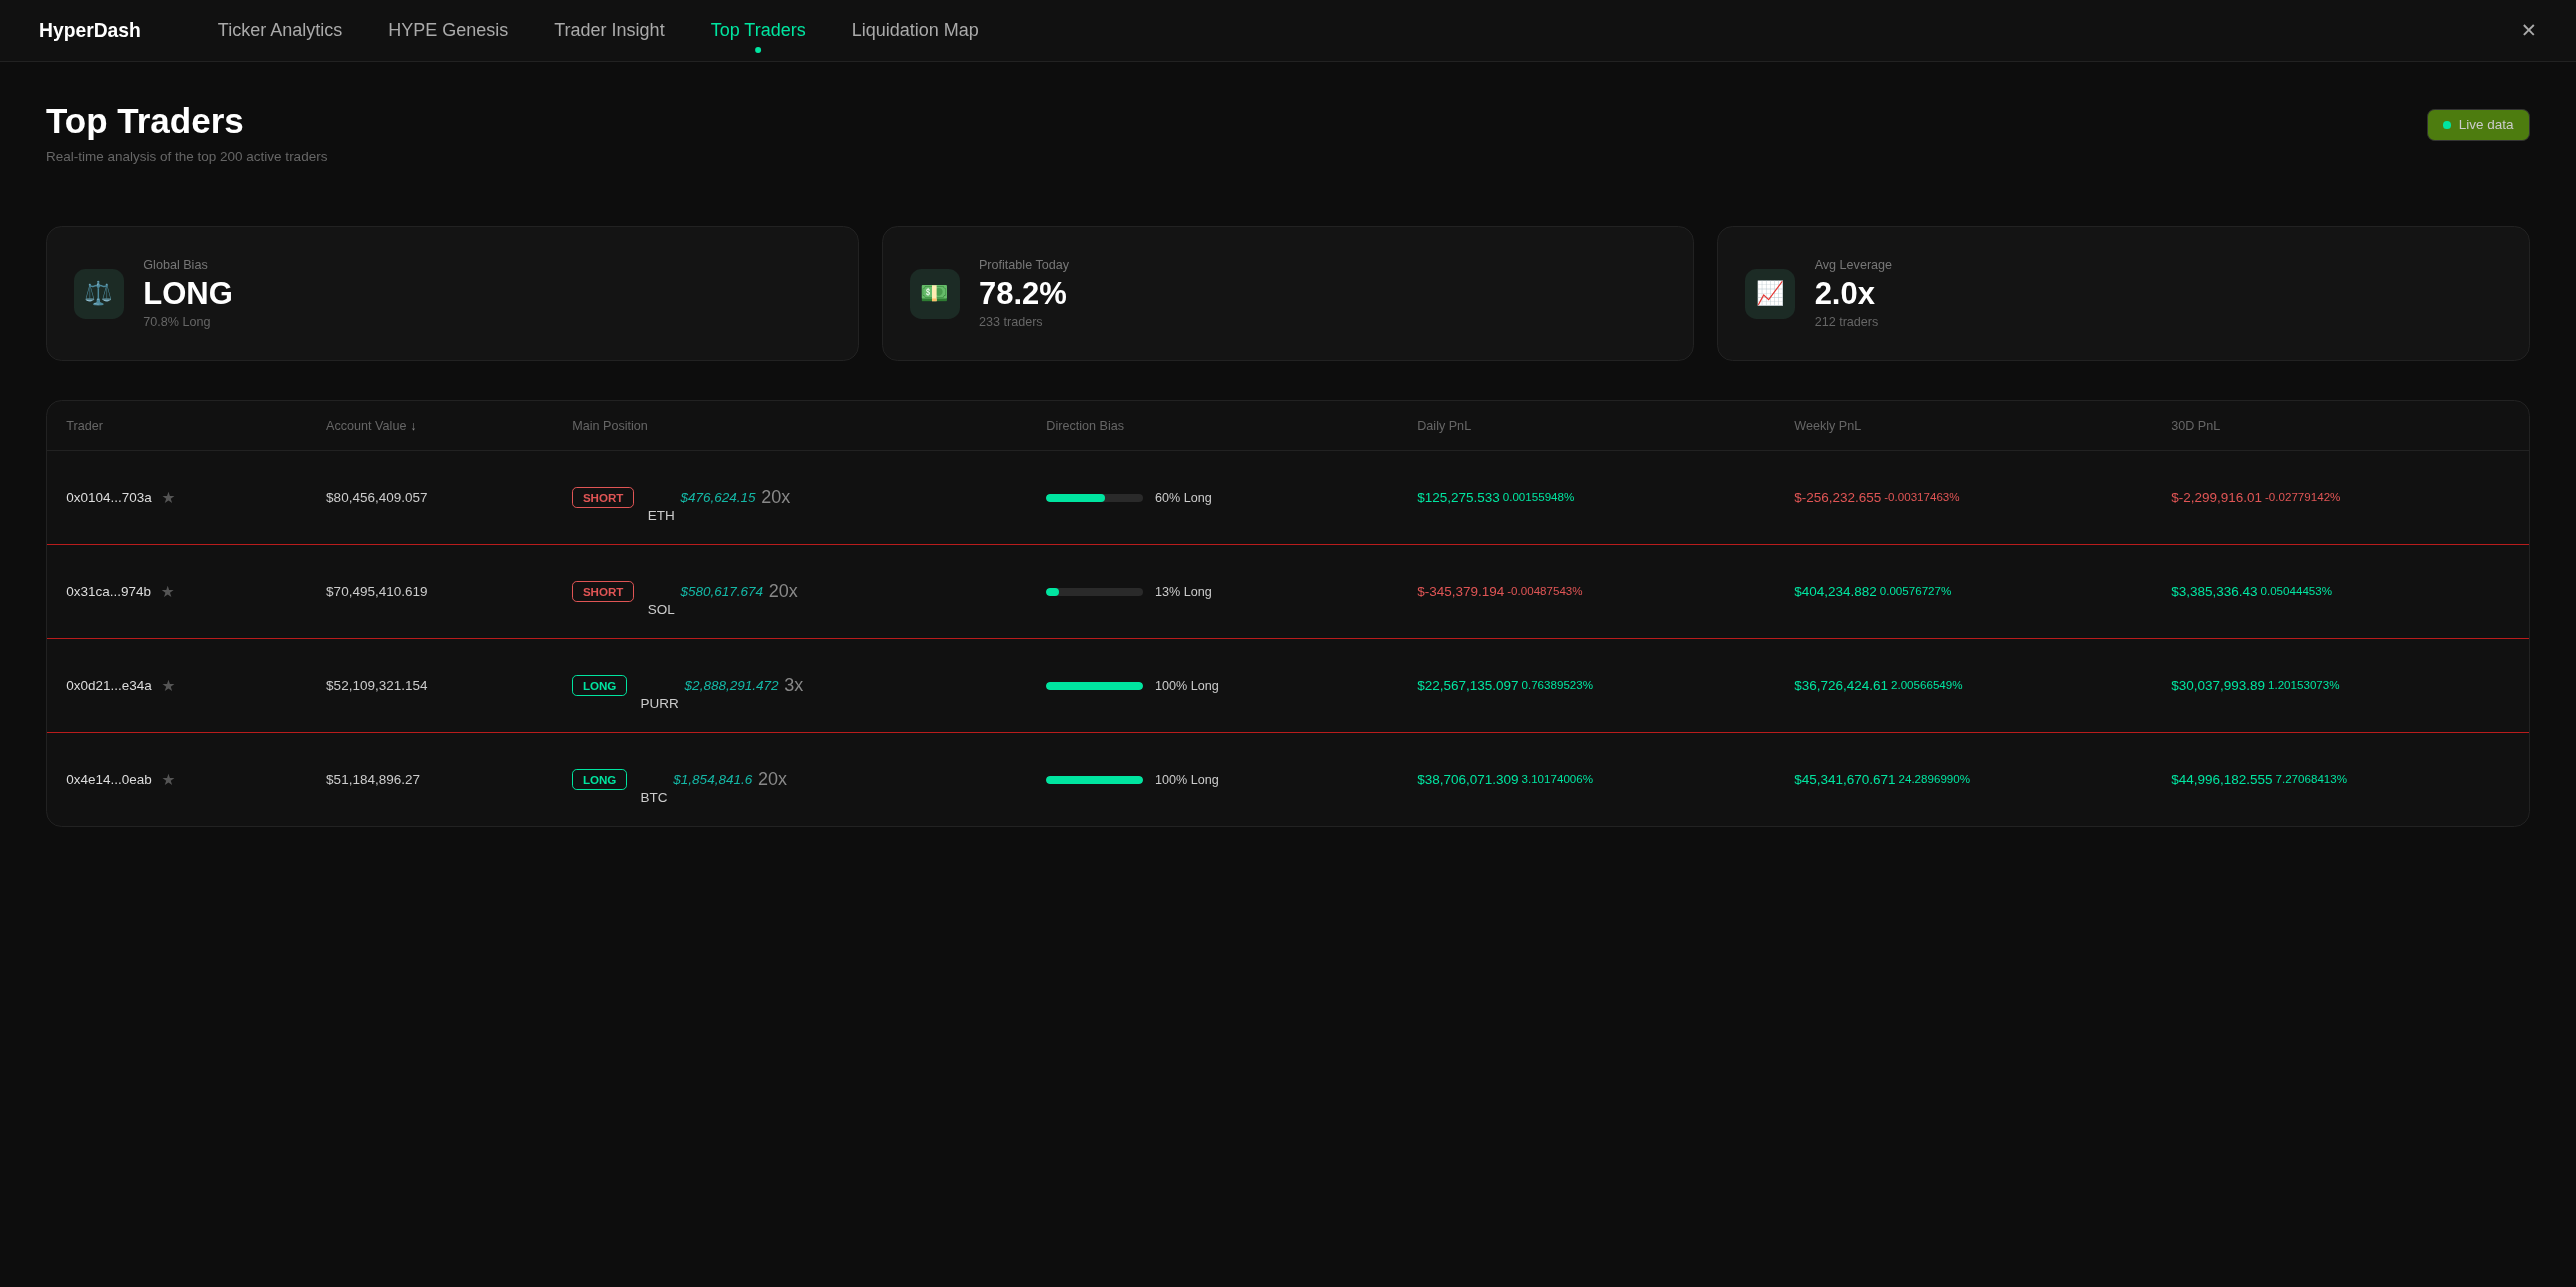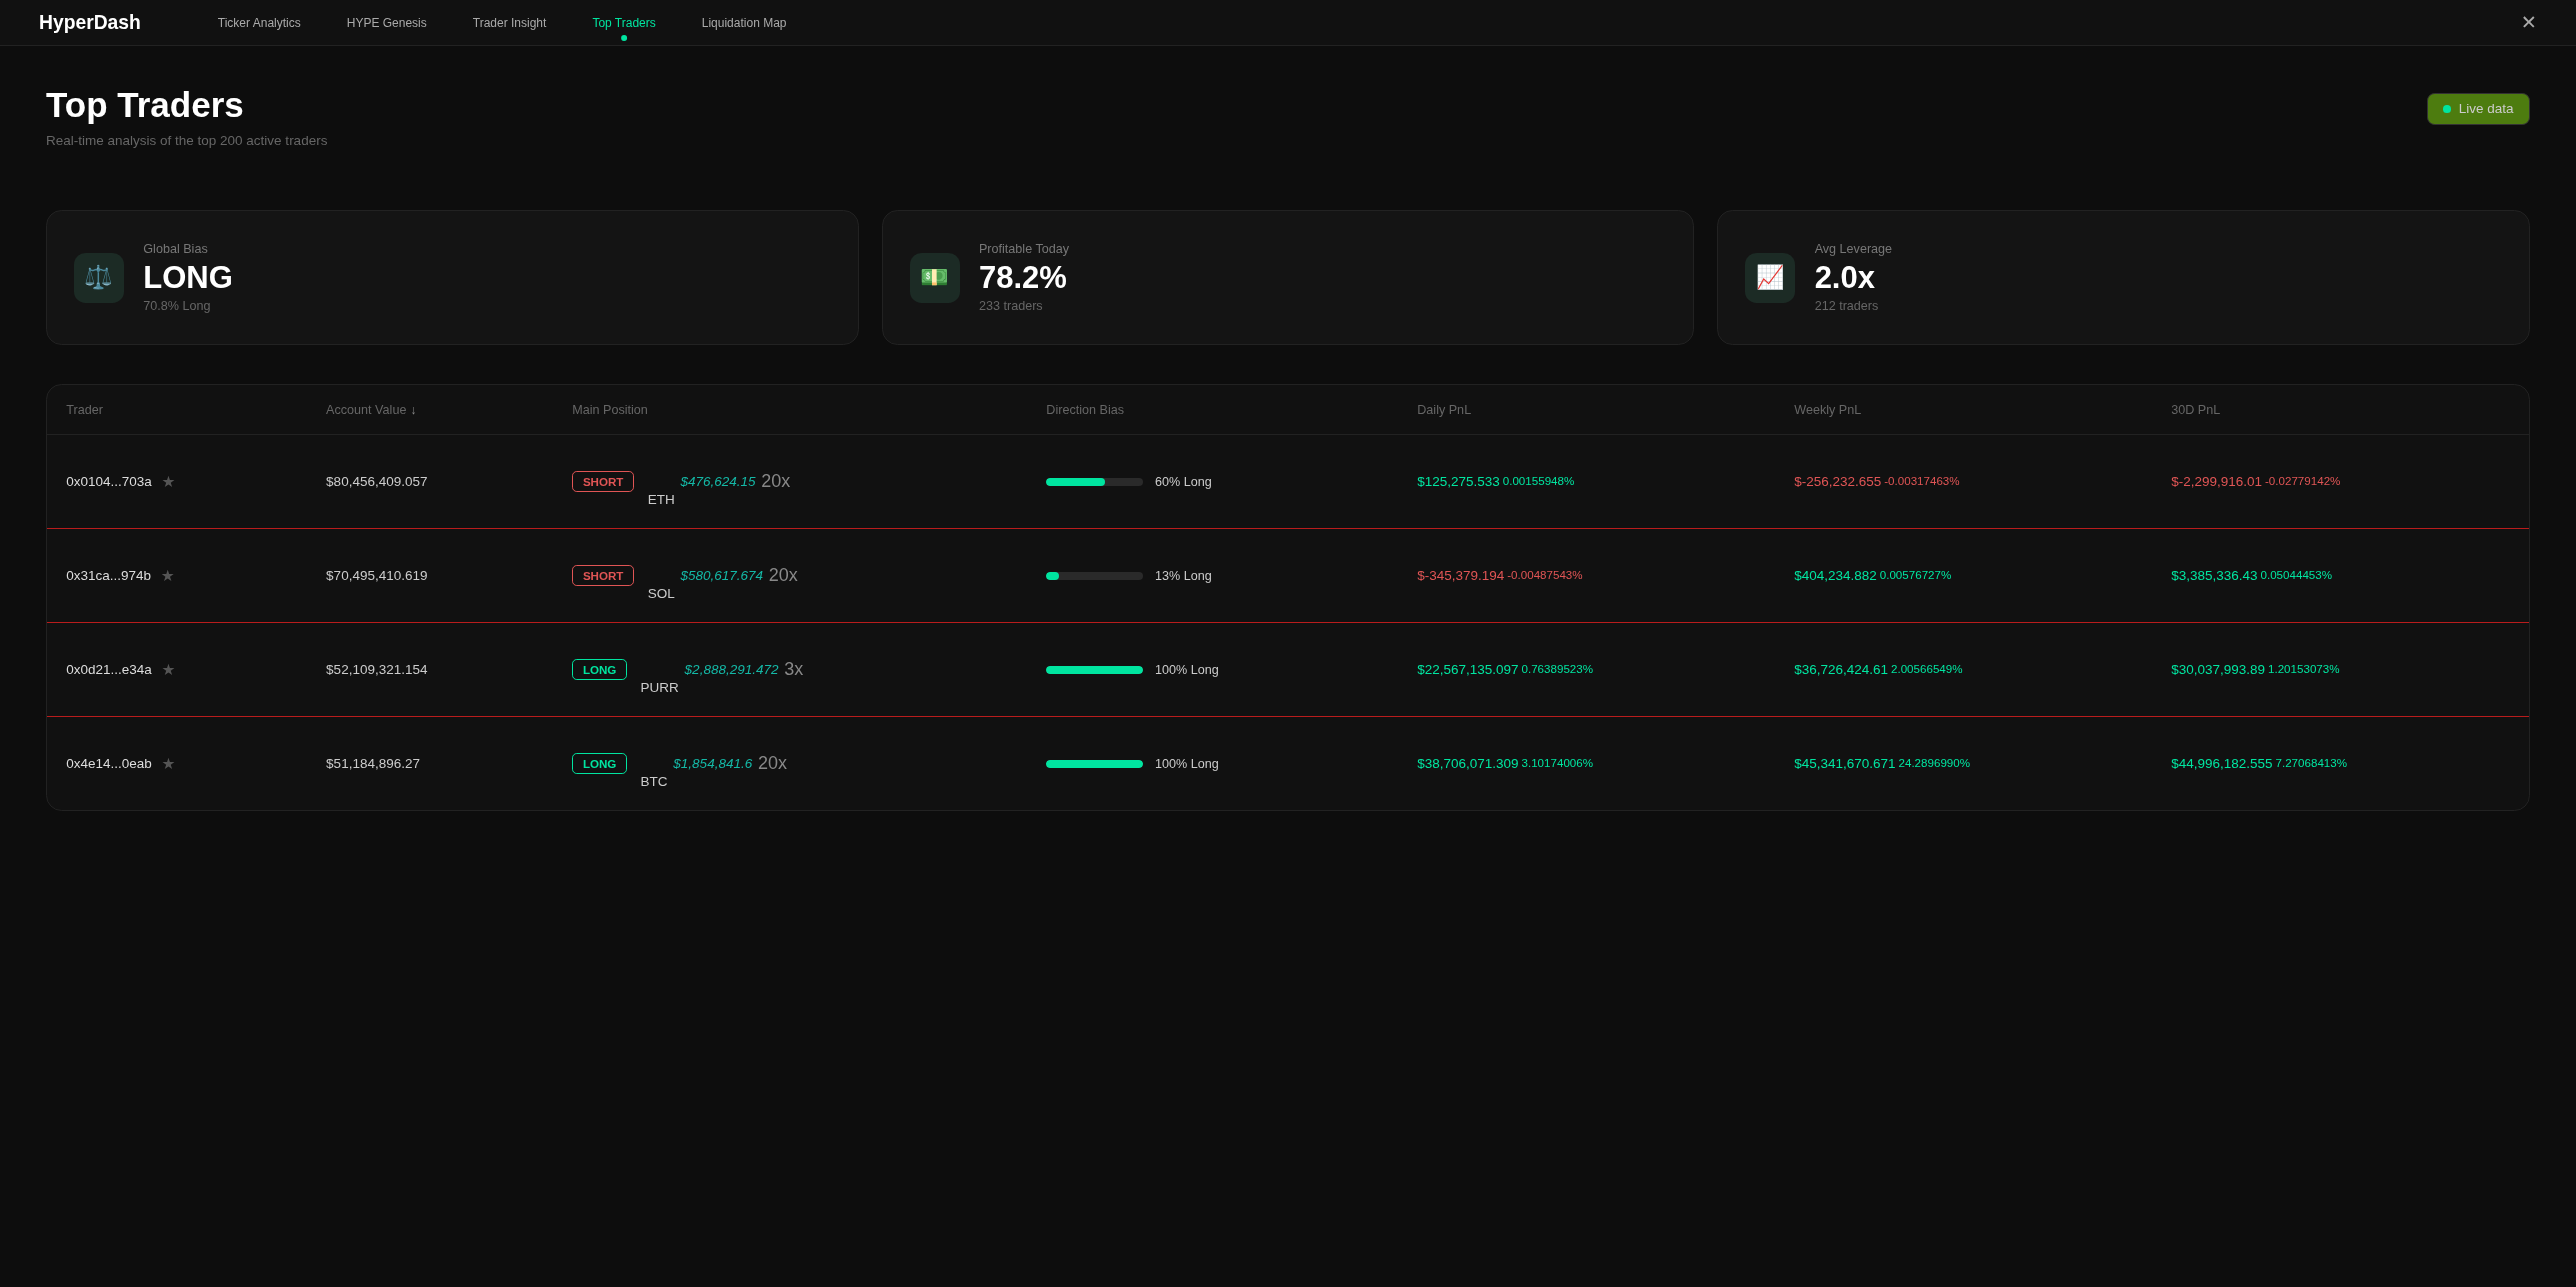--- a/index.html
+++ b/index.html
@@ -9,36 +9,36 @@
       font-family: -apple-system, BlinkMacSystemFont, 'Segoe UI', sans-serif;
       min-height: 100vh;
     }
     
     nav {
       display: flex;
       align-items: center;
       background: #111;
       border-bottom: 1px solid #222;
       padding: 0 39px;
-      height: 46px;
+      height: 62px;
     }
     .nav-logo {
       font-size: 19.3px;
       font-weight: 700;
       color: #fff;
       margin-right: 77px;
       white-space: nowrap;
     }
     .nav-links {
       display: flex;
       gap: 46px;
       flex: 1;
     }
     .nav-link {
-      font-size: 12px;
+      font-size: 18px;
       color: #aaa;
       cursor: pointer;
       padding: 3.9px 0;
       position: relative;
     }
     .nav-link.active {
       color: #00e5a0;
     }
     .nav-link.active::after {
       content: '';

